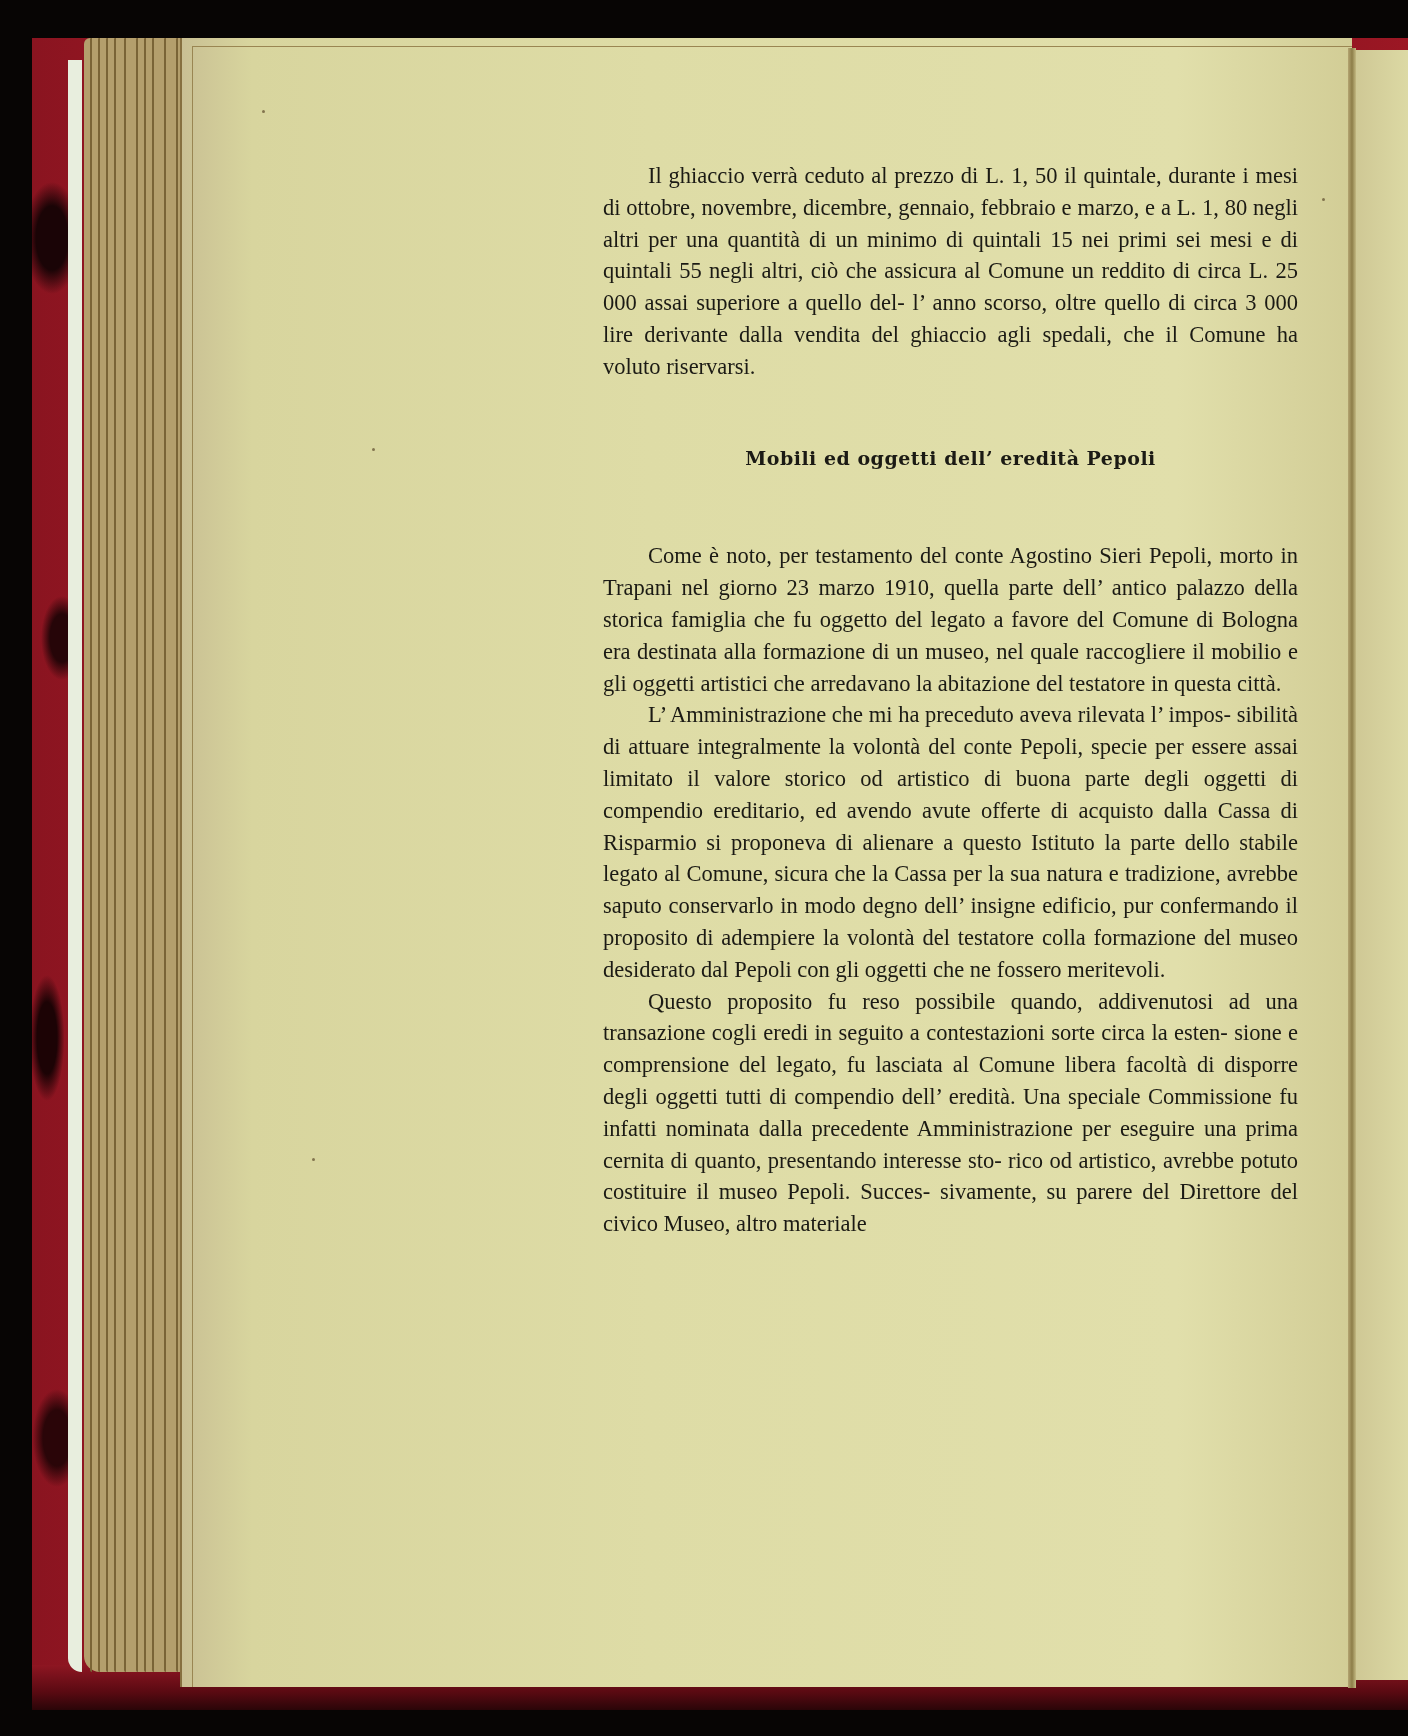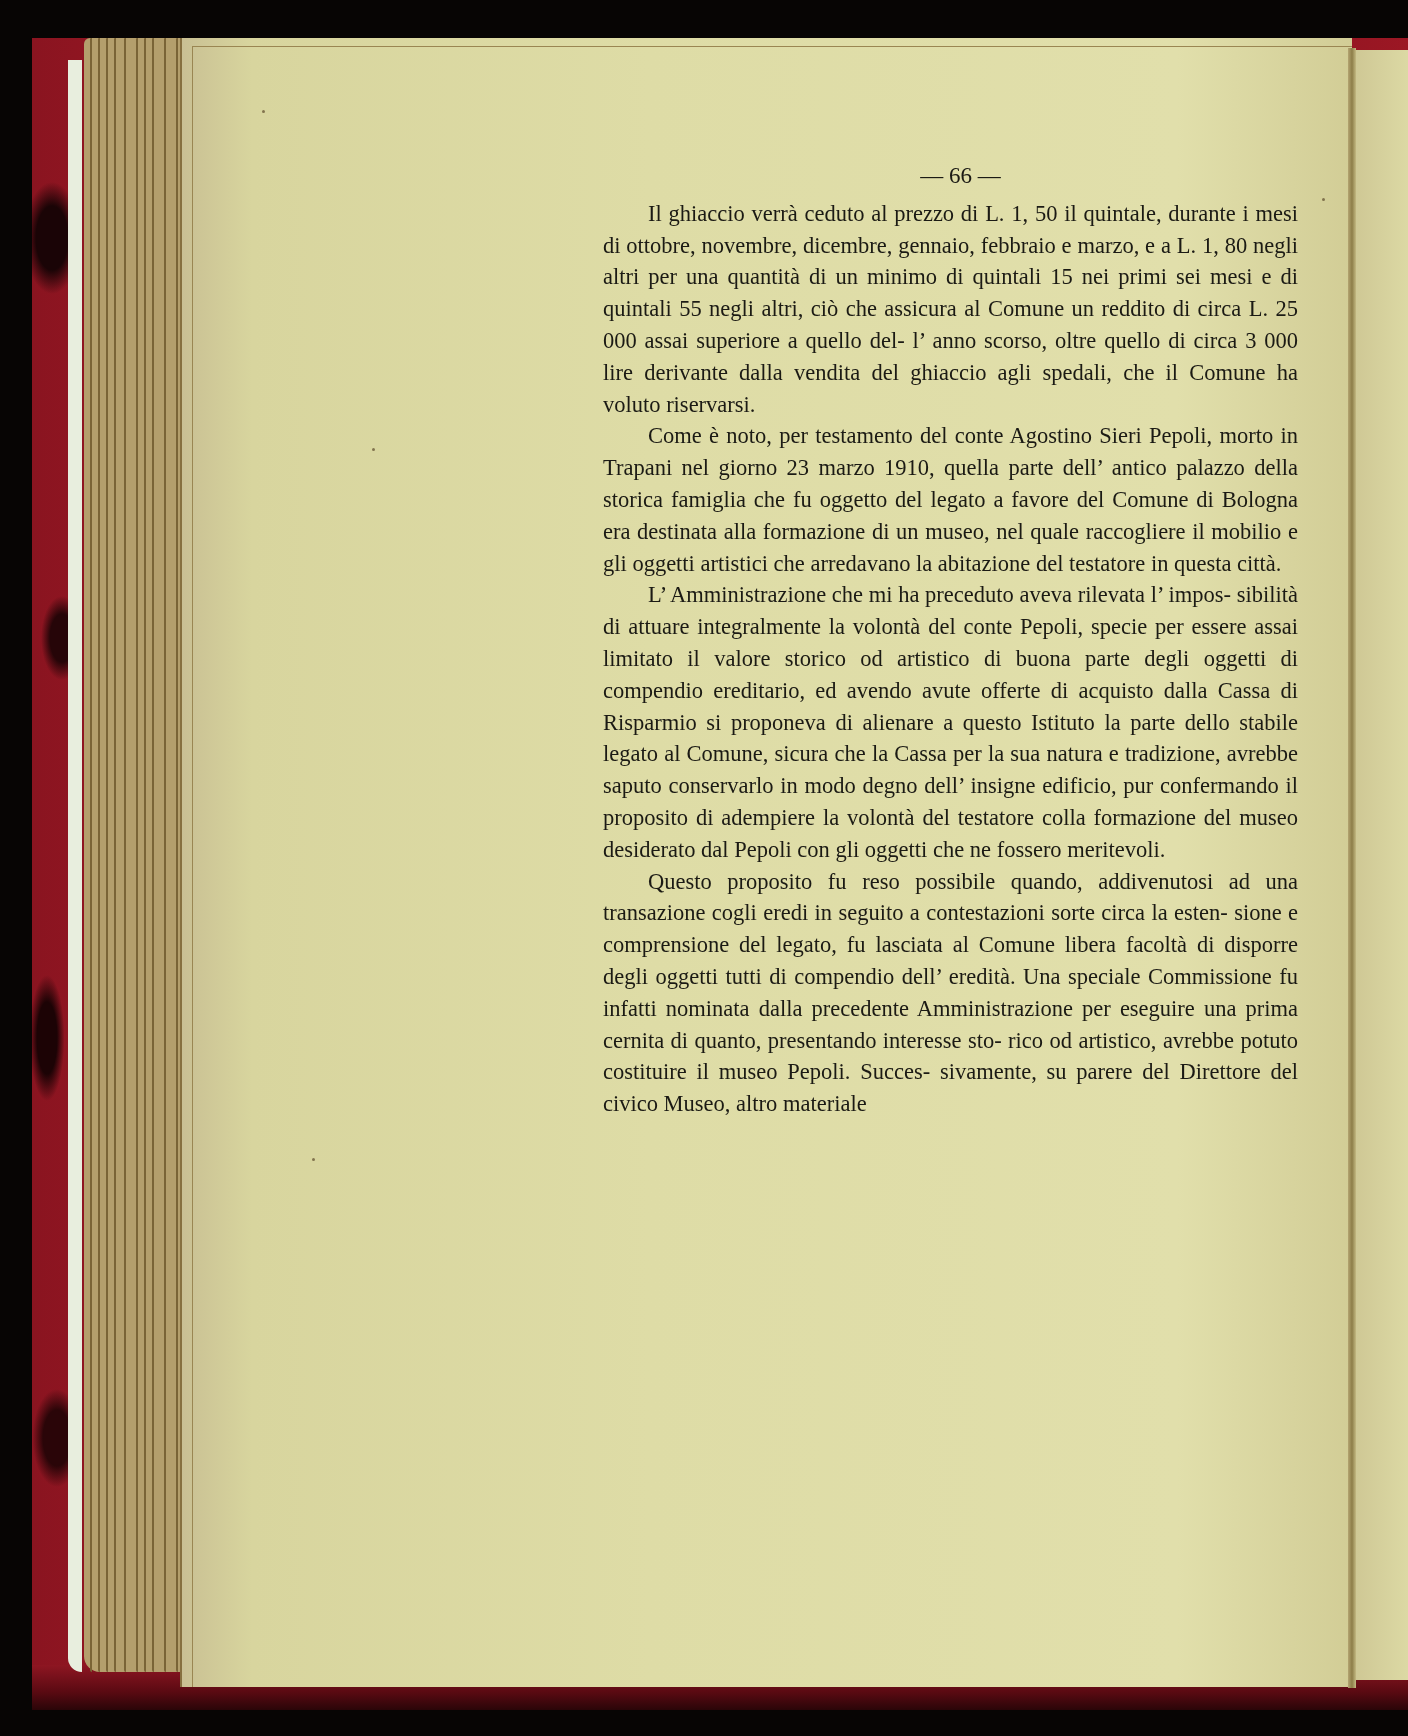--- a/index.html
+++ b/index.html
@@ -88,18 +88,18 @@
   <span class="speck" style="left:80px;top:72px"></span>
   <span class="speck" style="left:190px;top:410px"></span>
   <span class="speck" style="left:130px;top:1120px"></span>
   <span class="speck" style="left:1140px;top:160px"></span>
 </div>
 
 <div class="gutter"></div>
 <div class="facing"></div>
 
 <div class="text">
-  <div class="pagenum">— 66 —</div>
   <p class="para">Il ghiaccio verrà ceduto al prezzo di L. 1, 50 il quintale, durante i mesi di ottobre, novembre, dicembre, gennaio, febbraio e marzo, e a L. 1, 80 negli altri per una quantità di un minimo di quintali 15 nei primi sei mesi e di quintali 55 negli altri, ciò che assicura al Comune un reddito di circa L. 25 000 assai superiore a quello del- l’ anno scorso, oltre quello di circa 3 000 lire derivante dalla vendita del ghiaccio agli spedali, che il Comune ha voluto riservarsi.</p>
+  <div class="heading">Mobili ed oggetti dell’ eredità Pepoli</div>
   <p class="para">Come è noto, per testamento del conte Agostino Sieri Pepoli, morto in Trapani nel giorno 23 marzo 1910, quella parte dell’ antico palazzo della storica famiglia che fu oggetto del legato a favore del Comune di Bologna era destinata alla formazione di un museo, nel quale raccogliere il mobilio e gli oggetti artistici che arredavano la abitazione del testatore in questa città.</p>
   <p class="para">L’ Amministrazione che mi ha preceduto aveva rilevata l’ impos- sibilità di attuare integralmente la volontà del conte Pepoli, specie per essere assai limitato il valore storico od artistico di buona parte degli oggetti di compendio ereditario, ed avendo avute offerte di acquisto dalla Cassa di Risparmio si proponeva di alienare a questo Istituto la parte dello stabile legato al Comune, sicura che la Cassa per la sua natura e tradizione, avrebbe saputo conservarlo in modo degno dell’ insigne edificio, pur confermando il proposito di adempiere la volontà del testatore colla formazione del museo desiderato dal Pepoli con gli oggetti che ne fossero meritevoli.</p>
   <p class="para">Questo proposito fu reso possibile quando, addivenutosi ad una transazione cogli eredi in seguito a contestazioni sorte circa la esten- sione e comprensione del legato, fu lasciata al Comune libera facoltà di disporre degli oggetti tutti di compendio dell’ eredità. Una speciale Commissione fu infatti nominata dalla precedente Amministrazione per eseguire una prima cernita di quanto, presentando interesse sto- rico od artistico, avrebbe potuto costituire il museo Pepoli. Succes- sivamente, su parere del Direttore del civico Museo, altro materiale</p>
 </div>
 
 </body></html>

